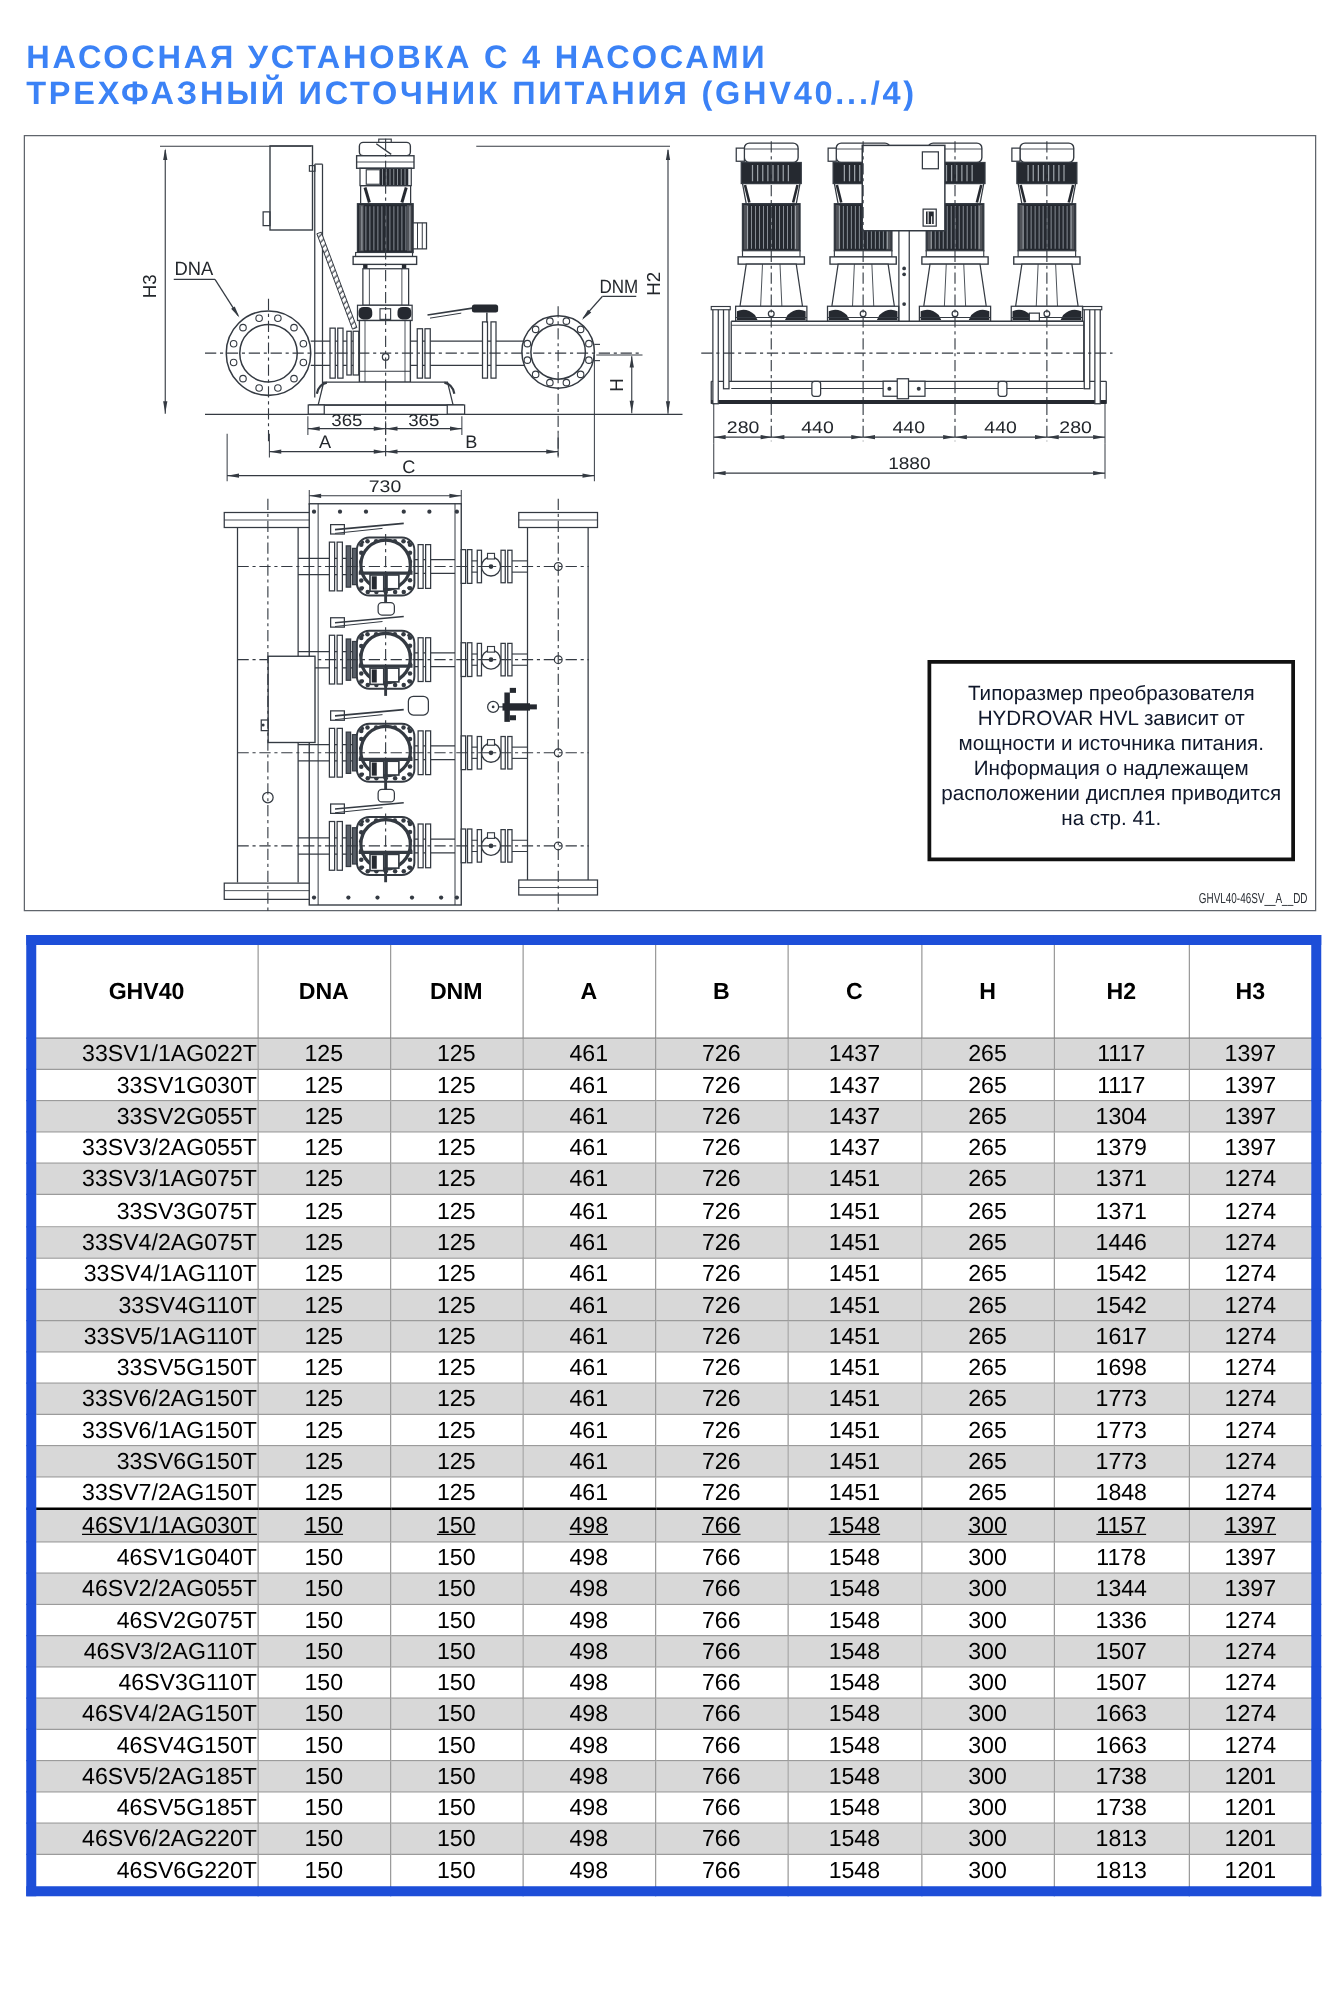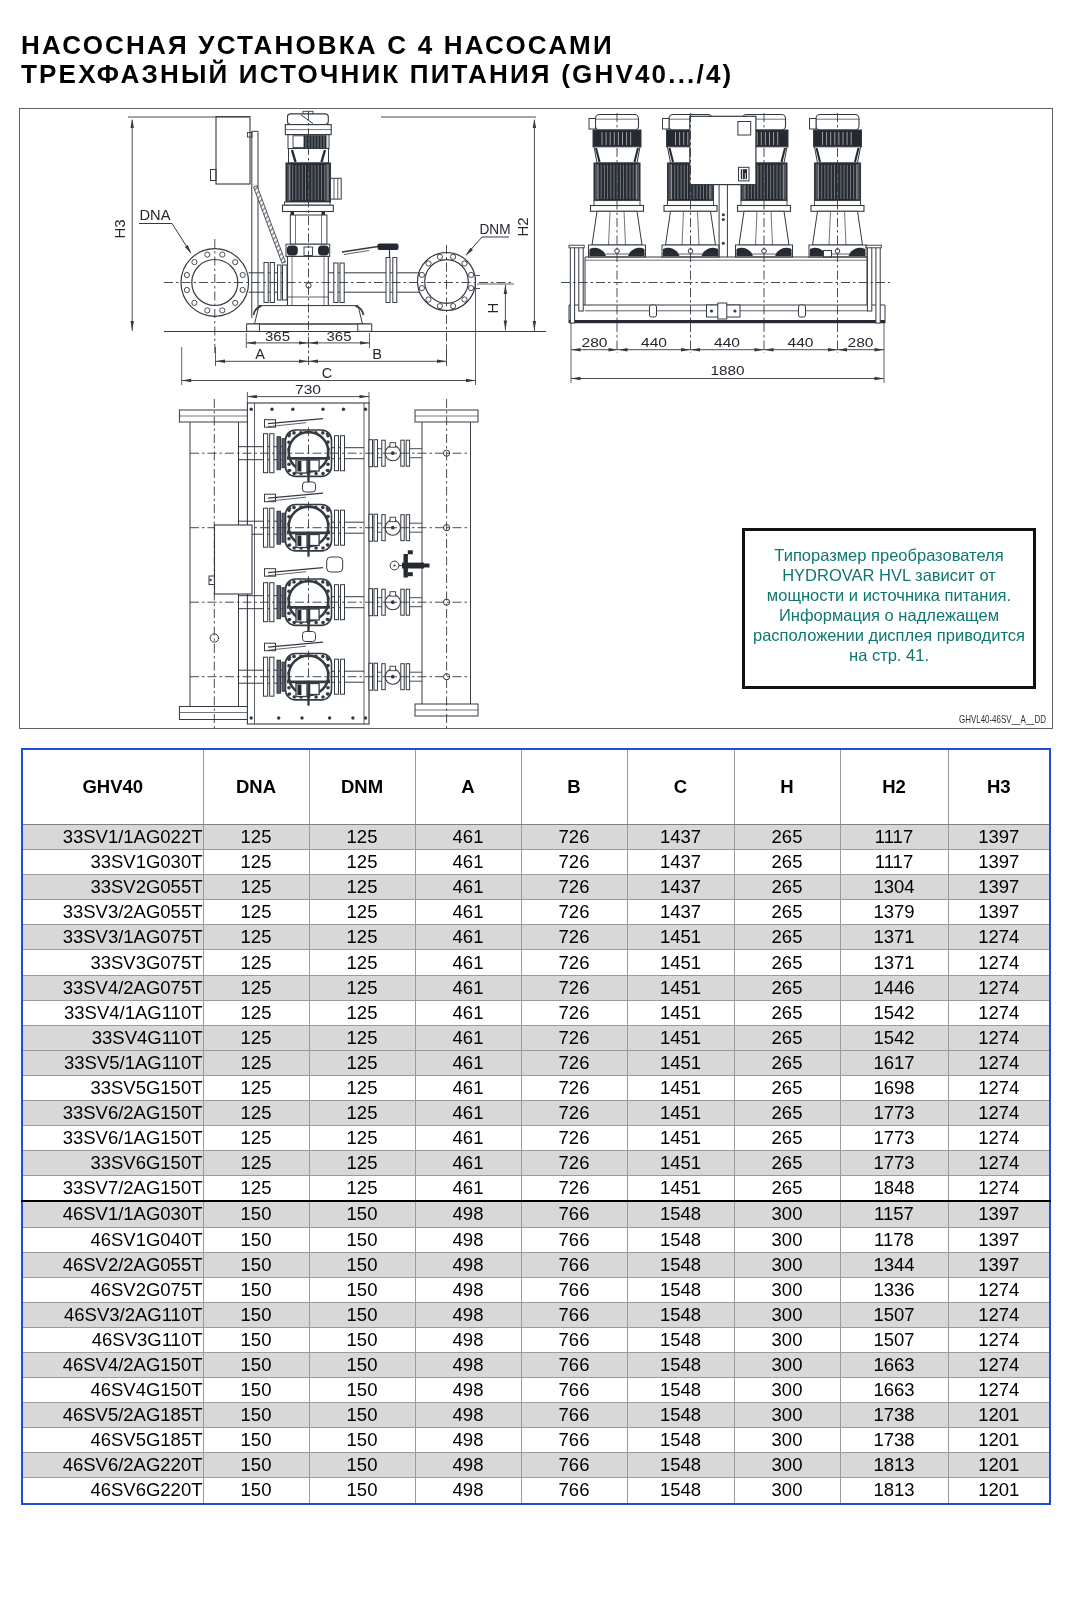--- a/index.html
+++ b/index.html
@@ -1,29 +1,29 @@
 <!DOCTYPE html>
 <html lang="ru"><head><meta charset="utf-8">
 <style>
 html,body{margin:0;padding:0;background:#fff;width:1065px;height:1606px;
 font-family:"Liberation Sans",sans-serif;position:relative;overflow:hidden;}
 #title{position:absolute;left:21px;top:31px;font-size:26px;font-weight:bold;
-line-height:29px;color:#000000;letter-spacing:2.2px;white-space:nowrap;}
+line-height:29px;color:#3b82f6;letter-spacing:2.2px;white-space:nowrap;}
 #frame{position:absolute;left:19px;top:108px;width:1032px;height:619px;border:1px solid #60656c;}
 #note{position:absolute;left:742px;top:528px;width:288px;height:141px;border:3px solid #111;
-font-size:16.5px;line-height:20px;text-align:center;color:#0f766e;padding-top:14px;}
+font-size:16.5px;line-height:20px;text-align:center;color:#0f172a;padding-top:14px;}
 table{position:absolute;left:21px;top:748px;border-collapse:collapse;table-layout:fixed;
 width:1028px;font-size:18.5px;color:#000;}
-table{border:2px solid #1d4ed8;padding-left:44px;}
+table{border:8px solid #1d4ed8;padding-left:44px;}
 td{border:1px solid #9b9b9b;height:24.1px;text-align:center;padding:0;
 overflow:hidden;white-space:nowrap;}
 thead td{height:74px;font-weight:bold;border-bottom:1px solid #808080;}
 td.n{text-align:right;padding-left:8px;}
 tr.g td{background:#d8d8d8;}
-tr.sep td{border-top:2.5px solid #000;}
+tr.sep td{border-top:2.5px solid #000;text-decoration:underline;}
 </style></head>
 <body>
 
 <div id="title">НАСОСНАЯ УСТАНОВКА С 4 НАСОСАМИ<br>ТРЕХФАЗНЫЙ ИСТОЧНИК ПИТАНИЯ (GHV40.../4)</div>
 
 <div id="frame">
 <svg width="1034" height="621" viewBox="19 108 1034 621">
       <defs>
 <pattern id="ht" width="4" height="4" patternUnits="userSpaceOnUse" patternTransform="rotate(45)">
 <rect width="4" height="4" fill="#fff"></rect>

